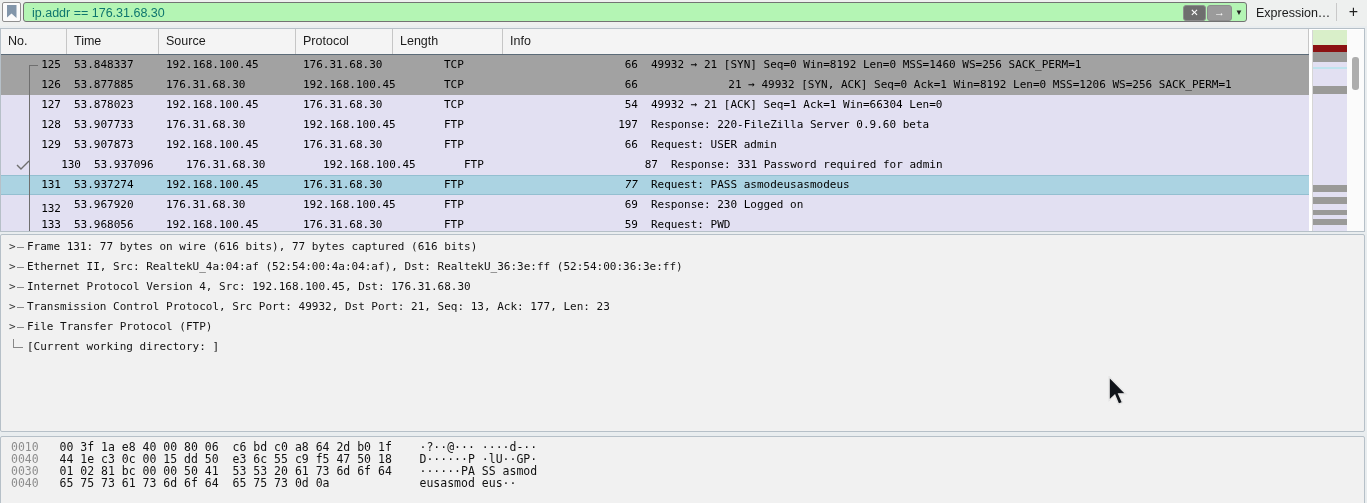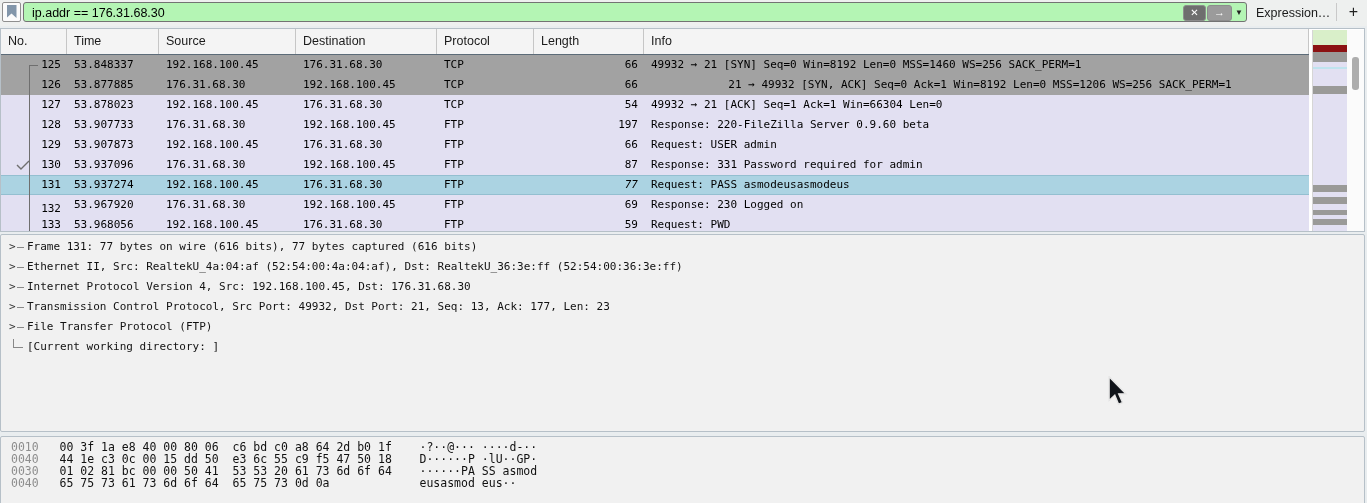--- a/index.html
+++ b/index.html
@@ -7,21 +7,21 @@
        background:#e9edef;font-family:"Liberation Sans",sans-serif;}
 
   
   .filterbar{position:absolute;top:0;left:0;width:1367px;height:26px;background:var(--toolbar_bg);}
   .bookmark-btn{position:absolute;left:2px;top:2px;width:19px;height:20px;background:#fbfbfb;
        border:1px solid #8f8f8f;border-radius:2px;box-sizing:border-box}
   .bookmark-glyph{display:block;margin:2px auto 0;width:10px;height:13px;background:#8296aa;
        clip-path:polygon(0 0,100% 0,100% 100%,50% 66%,0 100%)}
   .filter-field{position:absolute;left:23px;top:2px;width:1224px;height:20px;box-sizing:border-box;
        background:var(--filter_green);border:1px solid #737373;border-radius:3px}
-  .filter-text{position:absolute;left:8px;top:3px;font-size:12.5px;color:#000000;white-space:pre}
+  .filter-text{position:absolute;left:8px;top:3px;font-size:12.5px;color:#0f766e;white-space:pre}
   .clear-btn{position:absolute;right:40px;top:2px;width:21px;height:14px;background:#6e6e6e;
        border:1px solid #8d8d8d;border-radius:3px;color:#fff;font-size:10px;line-height:13px;text-align:center}
   .apply-btn{position:absolute;right:14px;top:2px;width:23px;height:14px;background:#9b9b9b;
        border:1px solid #8d8d8d;border-radius:3px;color:#fff;font-size:11px;line-height:13px;text-align:center}
   .caret{position:absolute;right:3px;top:5px;color:#222;font-size:8px}
   .expression{position:absolute;left:1256px;top:6px;font-size:12.5px;color:#1b1b1b;cursor:default}
   .vsep{position:absolute;left:1336px;top:3px;height:18px;width:1px;background:#c9c9c9}
   .add-btn{position:absolute;left:1343px;top:1px;width:21px;height:22px;font-size:16px;color:#222;
        text-align:center;line-height:22px}
 
@@ -84,21 +84,20 @@
   <span class="expression">Expression…</span>
   <span class="vsep"></span>
   <span class="add-btn">+</span>
 </div>
 
 <div class="plist">
   <div class="phead">
       <div class="hcell" style="width: 66px;">No.</div>
       <div class="hcell" style="width: 92px;">Time</div>
       <div class="hcell" style="width: 137px;">Source</div>
-      <div class="hcell" style="width: 141px;">Destination</div>
       <div class="hcell" style="width: 97px;">Protocol</div>
       <div class="hcell" style="width: 110px;">Length</div>
       <div class="hcell" style="flex: 1 1 0%;">Info</div>
     </div>
   <div class="rows">
       <div class="prow v-gray">
         <div class="cell c-no" style="width: 66px;">125</div>
         <div class="cell c-time" style="width: 92px;">53.848337</div>
         <div class="cell c-source" style="width: 137px;">192.168.100.45</div>
         <div class="cell c-destination" style="width: 141px;">176.31.68.30</div>
@@ -136,21 +135,21 @@
       <div class="prow v-normal">
         <div class="cell c-no" style="width: 66px;">129</div>
         <div class="cell c-time" style="width: 92px;">53.907873</div>
         <div class="cell c-source" style="width: 137px;">192.168.100.45</div>
         <div class="cell c-destination" style="width: 141px;">176.31.68.30</div>
         <div class="cell c-protocol" style="width: 97px;">FTP</div>
         <div class="cell c-length" style="width: 110px;">66</div>
         <div class="cell c-info" style="flex: 1 1 0%;">Request: USER admin</div>
       </div>
       <div class="prow v-normal">
-        <div class="cell c-no" style="width: 66px;">130</div>
+        <div class="cell c-no" style="width: 66px; margin-left: 20px;">130</div>
         <div class="cell c-time" style="width: 92px;">53.937096</div>
         <div class="cell c-source" style="width: 137px;">176.31.68.30</div>
         <div class="cell c-destination" style="width: 141px;">192.168.100.45</div>
         <div class="cell c-protocol" style="width: 97px;">FTP</div>
         <div class="cell c-length" style="width: 110px;">87</div>
         <div class="cell c-info" style="flex: 1 1 0%;">Response: 331 Password required for admin</div>
       </div>
       <div class="prow v-selected">
         <div class="cell c-no" style="width: 66px;">131</div>
         <div class="cell c-time" style="width: 92px;">53.937274</div>

